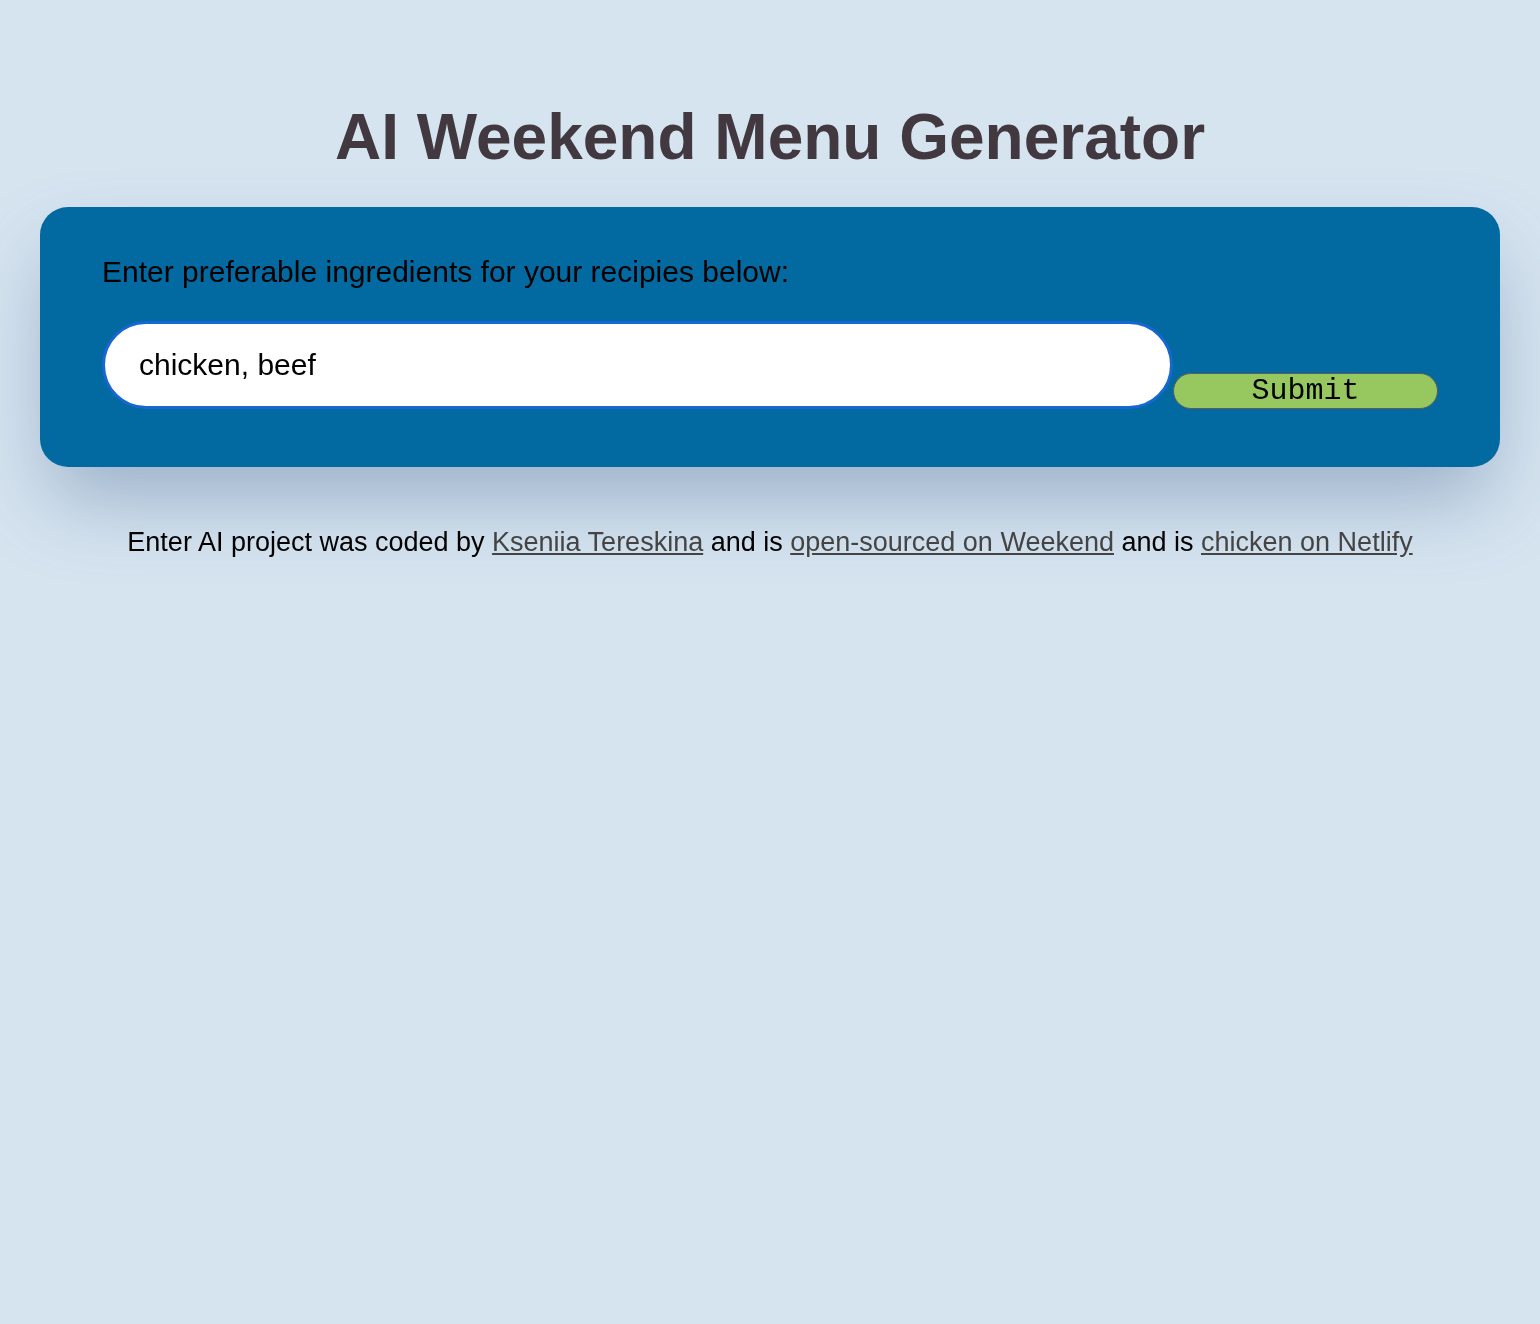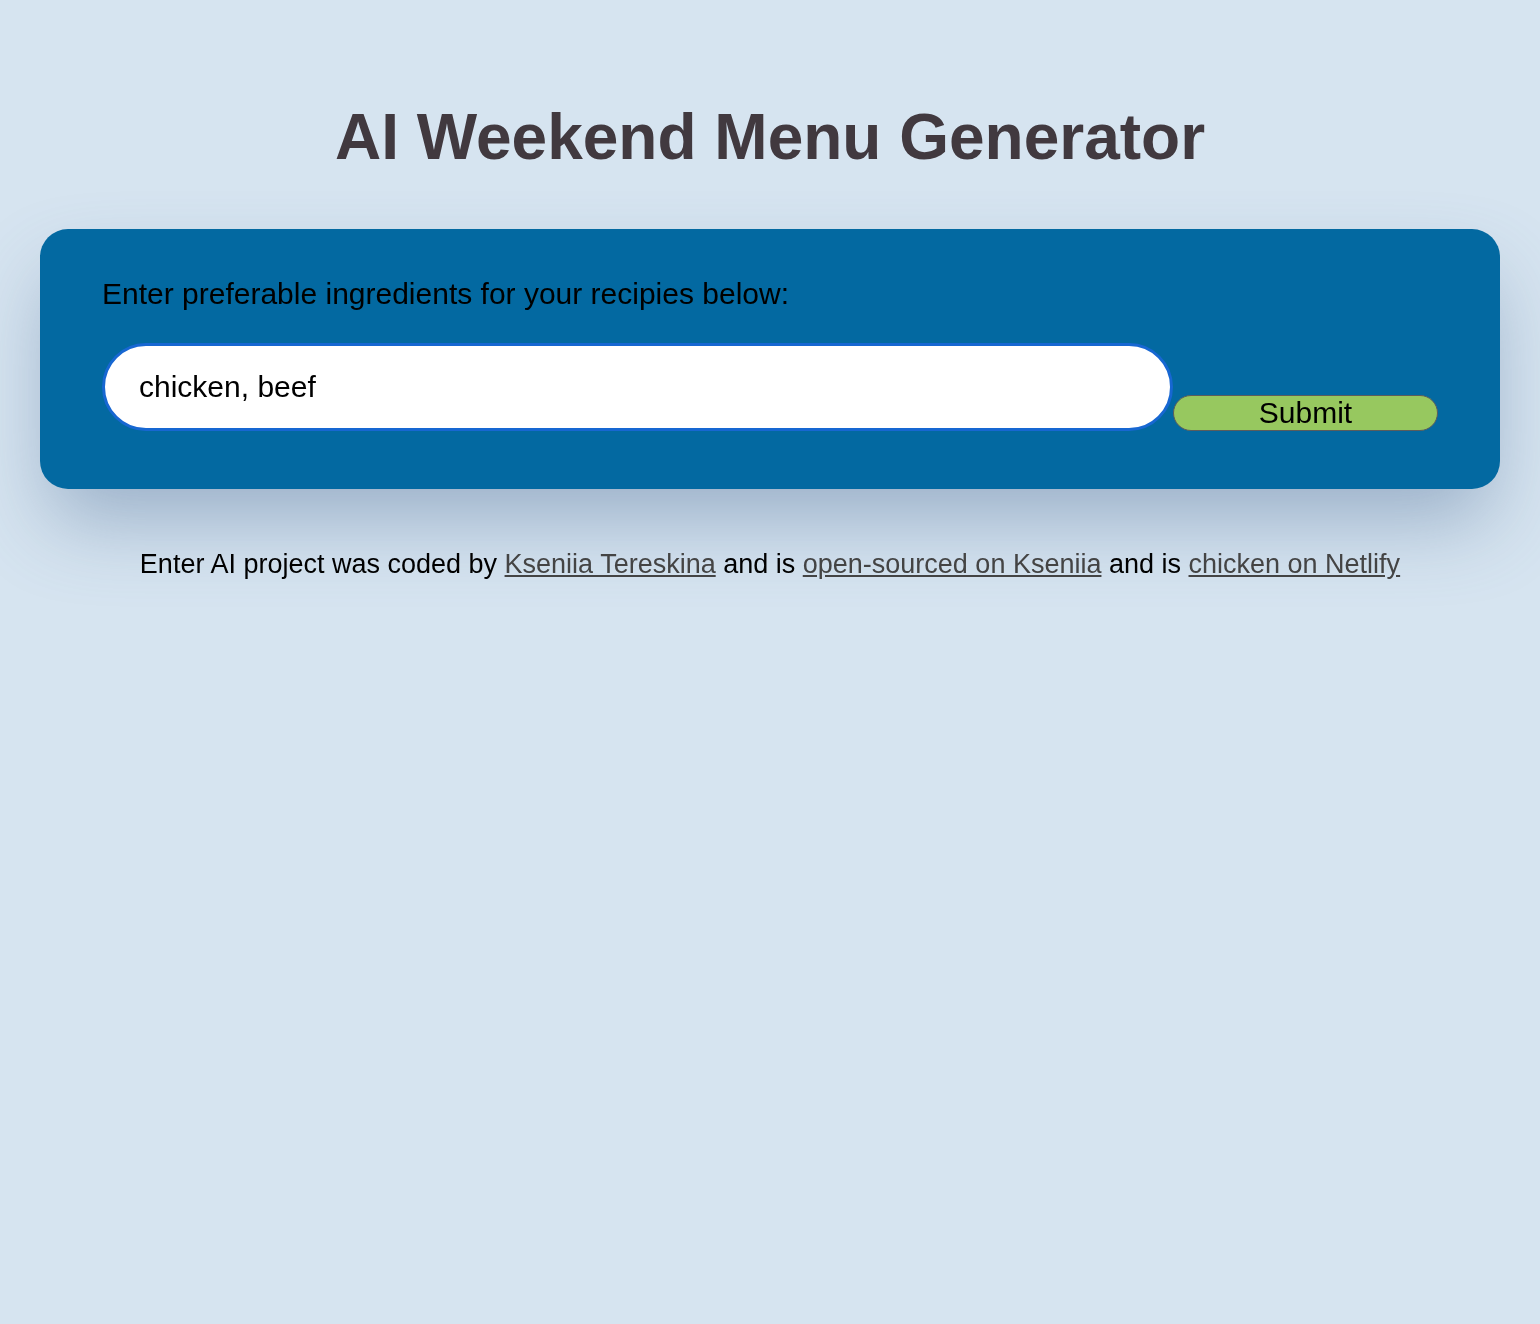--- a/index.html
+++ b/index.html
@@ -20,21 +20,21 @@
       margin: 0 auto;
       padding: 0 40px;
     }
 
     .page-title {
       text-align: center;
       font-size: 64px;
       font-weight: 700;
       color: #41393f;
       padding-top: 100px;
-      padding-bottom: 55px;
+      padding-bottom: 33px;
     }
 
     .card {
       background-color: #0369a1;
       border-radius: 28px;
       padding: 48px 62px 58px 62px;
       box-shadow: 0 40px 80px -10px rgba(80, 110, 150, 0.45);
     }
 
     .input-label {
@@ -67,21 +67,21 @@
     }
 
     .submit-button {
       background-color: #97c85f;
       border: 1px solid #5c5c5c;
       border-radius: 999px;
       padding: 0 64px;
       font-size: 30px;
       color: #000000;
       cursor: pointer;
-      font-family: Liberation Sans, sans-serif;
+      font-family: Liberation Mono, monospace;
       min-width: 265px;
     }
 
     .footer {
       text-align: center;
       font-size: 27px;
       color: #000000;
       margin-top: 60px;
       padding-bottom: 40px;
     }
@@ -100,15 +100,15 @@
   <div class="card">
     <label class="input-label">Enter preferable ingredients for your recipies below:</label>
 
     <div class="form-row">
       <input type="text" class="ingredients-input" placeholder="chicken, beef" style="">
       <button class="submit-button">Submit</button>
     </div>
   </div>
 
   <div class="footer">
-    <span>Enter AI project was coded by </span><a href="#">Kseniia Tereskina</a><span> and is </span><a href="#">open-sourced on Kseniia</a><span> and is </span><a href="#">chicken on Netlify</a>
+    <span>Enter AI project was coded by </span><a href="#">Kseniia Tereskina</a><span> and is </span><a href="#">open-sourced on Weekend</a><span> and is </span><a href="#">chicken on Netlify</a>
   </div>
 </div>
 
 </body></html>

